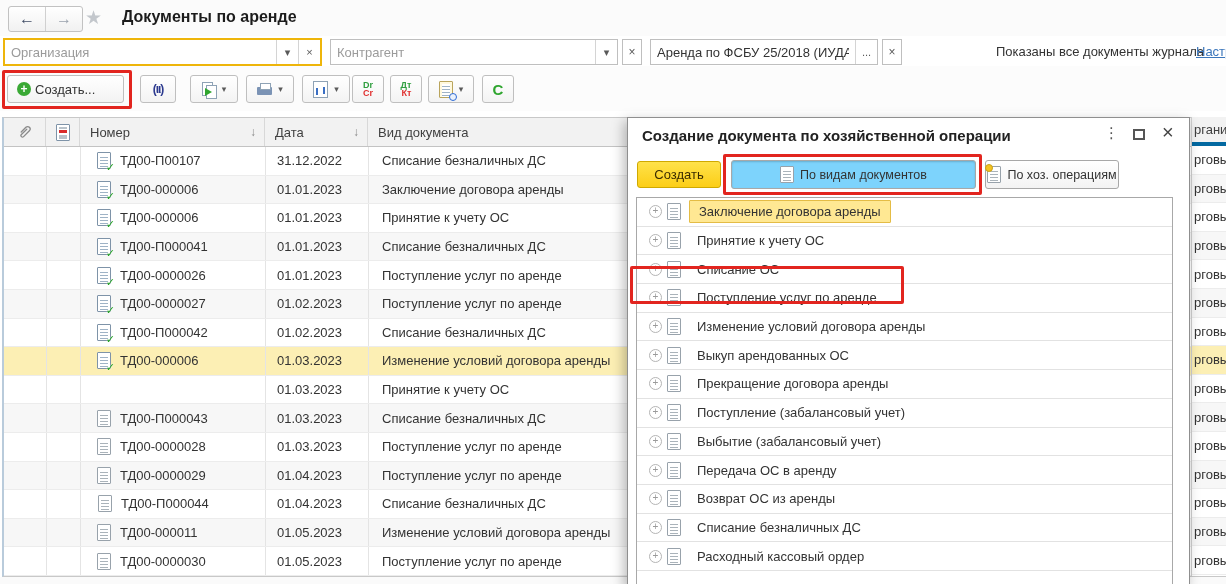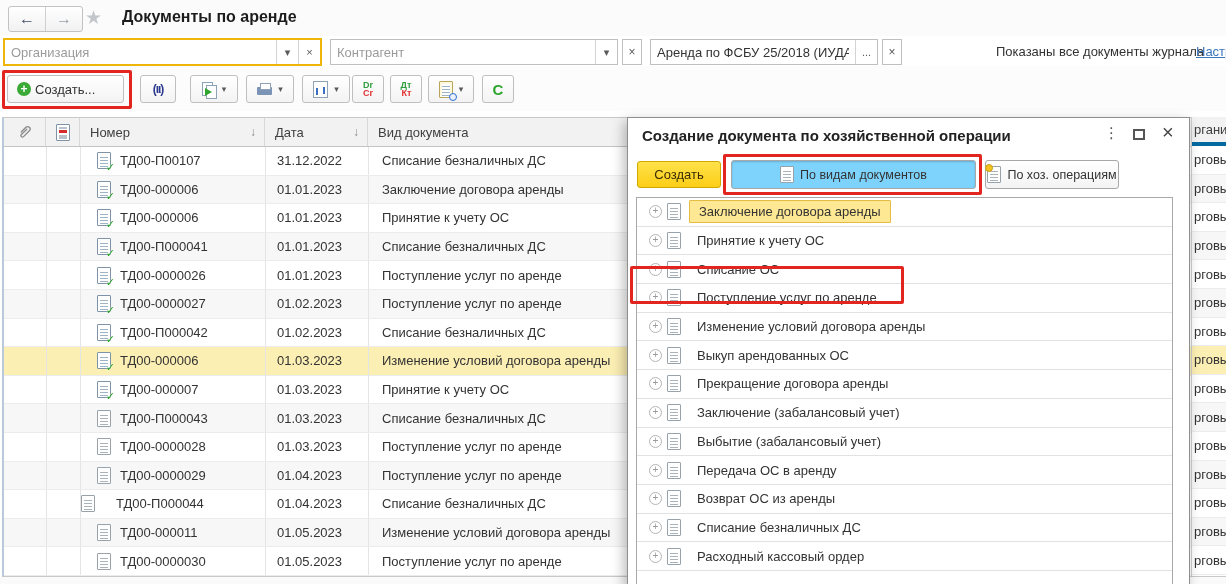--- a/index.html
+++ b/index.html
@@ -323,24 +323,20 @@
           <span>ТД00-000006</span>
         </div>
         <div class="tcell" style="left: 273px; width: 88px;">01.03.2023</div>
         <div class="tcell" style="left: 378px; width: 800px;">Изменение условий договора аренды</div>
       </div>
       <div class="trow" style="top: 228.8px;">
         <div class="cline" style="left: 42px;"></div>
         <div class="cline" style="left: 76px;"></div>
         <div class="cline" style="left: 261px;"></div>
         <div class="cline" style="left: 364px;"></div>
-        <div class="tcell" style="left: 93px; width: 165px;">
-          <span class="doc-ic posted" style="margin-right: 9px;"></span>
-          <span>ТД00-000007</span>
-        </div>
         <div class="tcell" style="left: 273px; width: 88px;">01.03.2023</div>
         <div class="tcell" style="left: 378px; width: 800px;">Принятие к учету ОС</div>
       </div>
       <div class="trow alt" style="top: 257.4px;">
         <div class="cline" style="left: 42px;"></div>
         <div class="cline" style="left: 76px;"></div>
         <div class="cline" style="left: 261px;"></div>
         <div class="cline" style="left: 364px;"></div>
         <div class="tcell" style="left: 93px; width: 165px;">
           <span class="doc-ic gray" style="margin-right: 9px;"></span>
@@ -371,21 +367,21 @@
           <span>ТД00-0000029</span>
         </div>
         <div class="tcell" style="left: 273px; width: 88px;">01.04.2023</div>
         <div class="tcell" style="left: 378px; width: 800px;">Поступление услуг по аренде</div>
       </div>
       <div class="trow" style="top: 343.2px;">
         <div class="cline" style="left: 42px;"></div>
         <div class="cline" style="left: 76px;"></div>
         <div class="cline" style="left: 261px;"></div>
         <div class="cline" style="left: 364px;"></div>
-        <div class="tcell" style="left: 77px; width: 165px; gap: 12px;">
+        <div class="tcell" style="left: 94px; width: 165px;">
           <span class="doc-ic gray" style="margin-right: 9px;"></span>
           <span>ТД00-П000044</span>
         </div>
         <div class="tcell" style="left: 273px; width: 88px;">01.04.2023</div>
         <div class="tcell" style="left: 378px; width: 800px;">Списание безналичных ДС</div>
       </div>
       <div class="trow alt" style="top: 371.8px;">
         <div class="cline" style="left: 42px;"></div>
         <div class="cline" style="left: 76px;"></div>
         <div class="cline" style="left: 261px;"></div>
@@ -485,21 +481,21 @@
         <span class="dlabel">Выкуп арендованных ОС</span>
       </div>
       <div class="ditem">
         <span class="expand">+</span>
         <span class="doc-ic gray"></span>
         <span class="dlabel">Прекращение договора аренды</span>
       </div>
       <div class="ditem">
         <span class="expand">+</span>
         <span class="doc-ic gray"></span>
-        <span class="dlabel">Заключение (забалансовый учет)</span>
+        <span class="dlabel">Поступление (забалансовый учет)</span>
       </div>
       <div class="ditem">
         <span class="expand">+</span>
         <span class="doc-ic gray"></span>
         <span class="dlabel">Выбытие (забалансовый учет)</span>
       </div>
       <div class="ditem">
         <span class="expand">+</span>
         <span class="doc-ic gray"></span>
         <span class="dlabel">Передача ОС в аренду</span>

